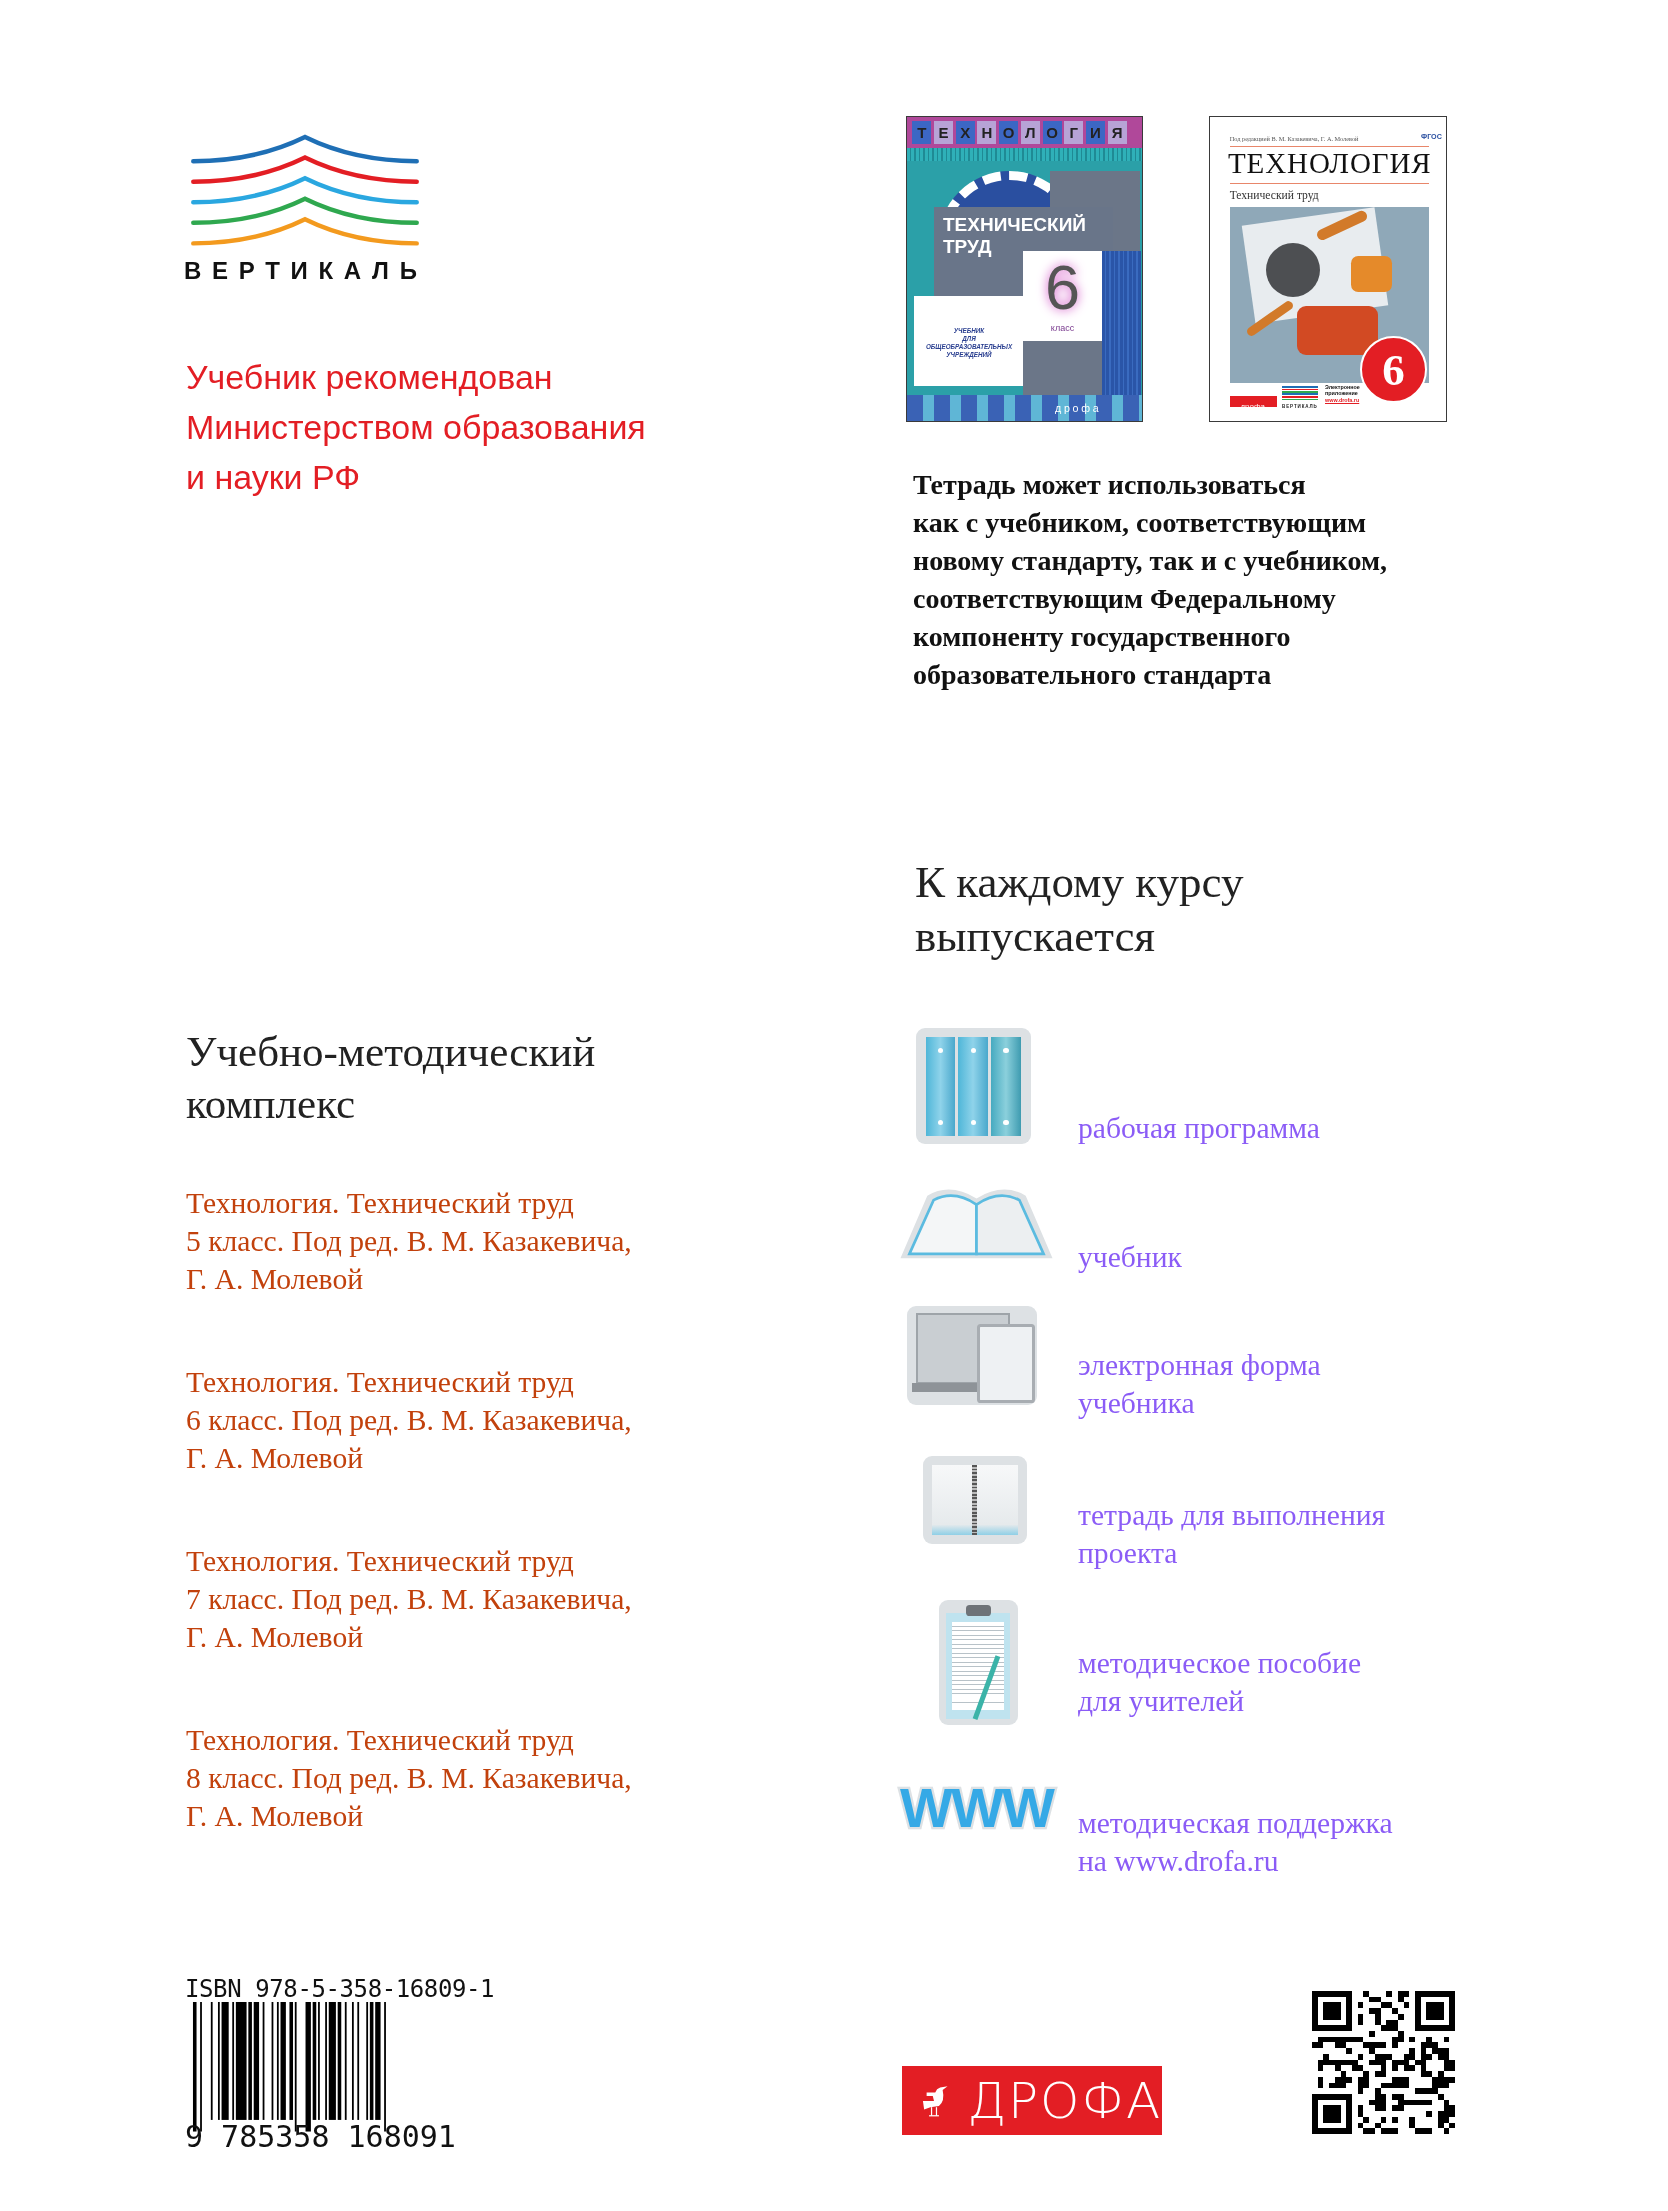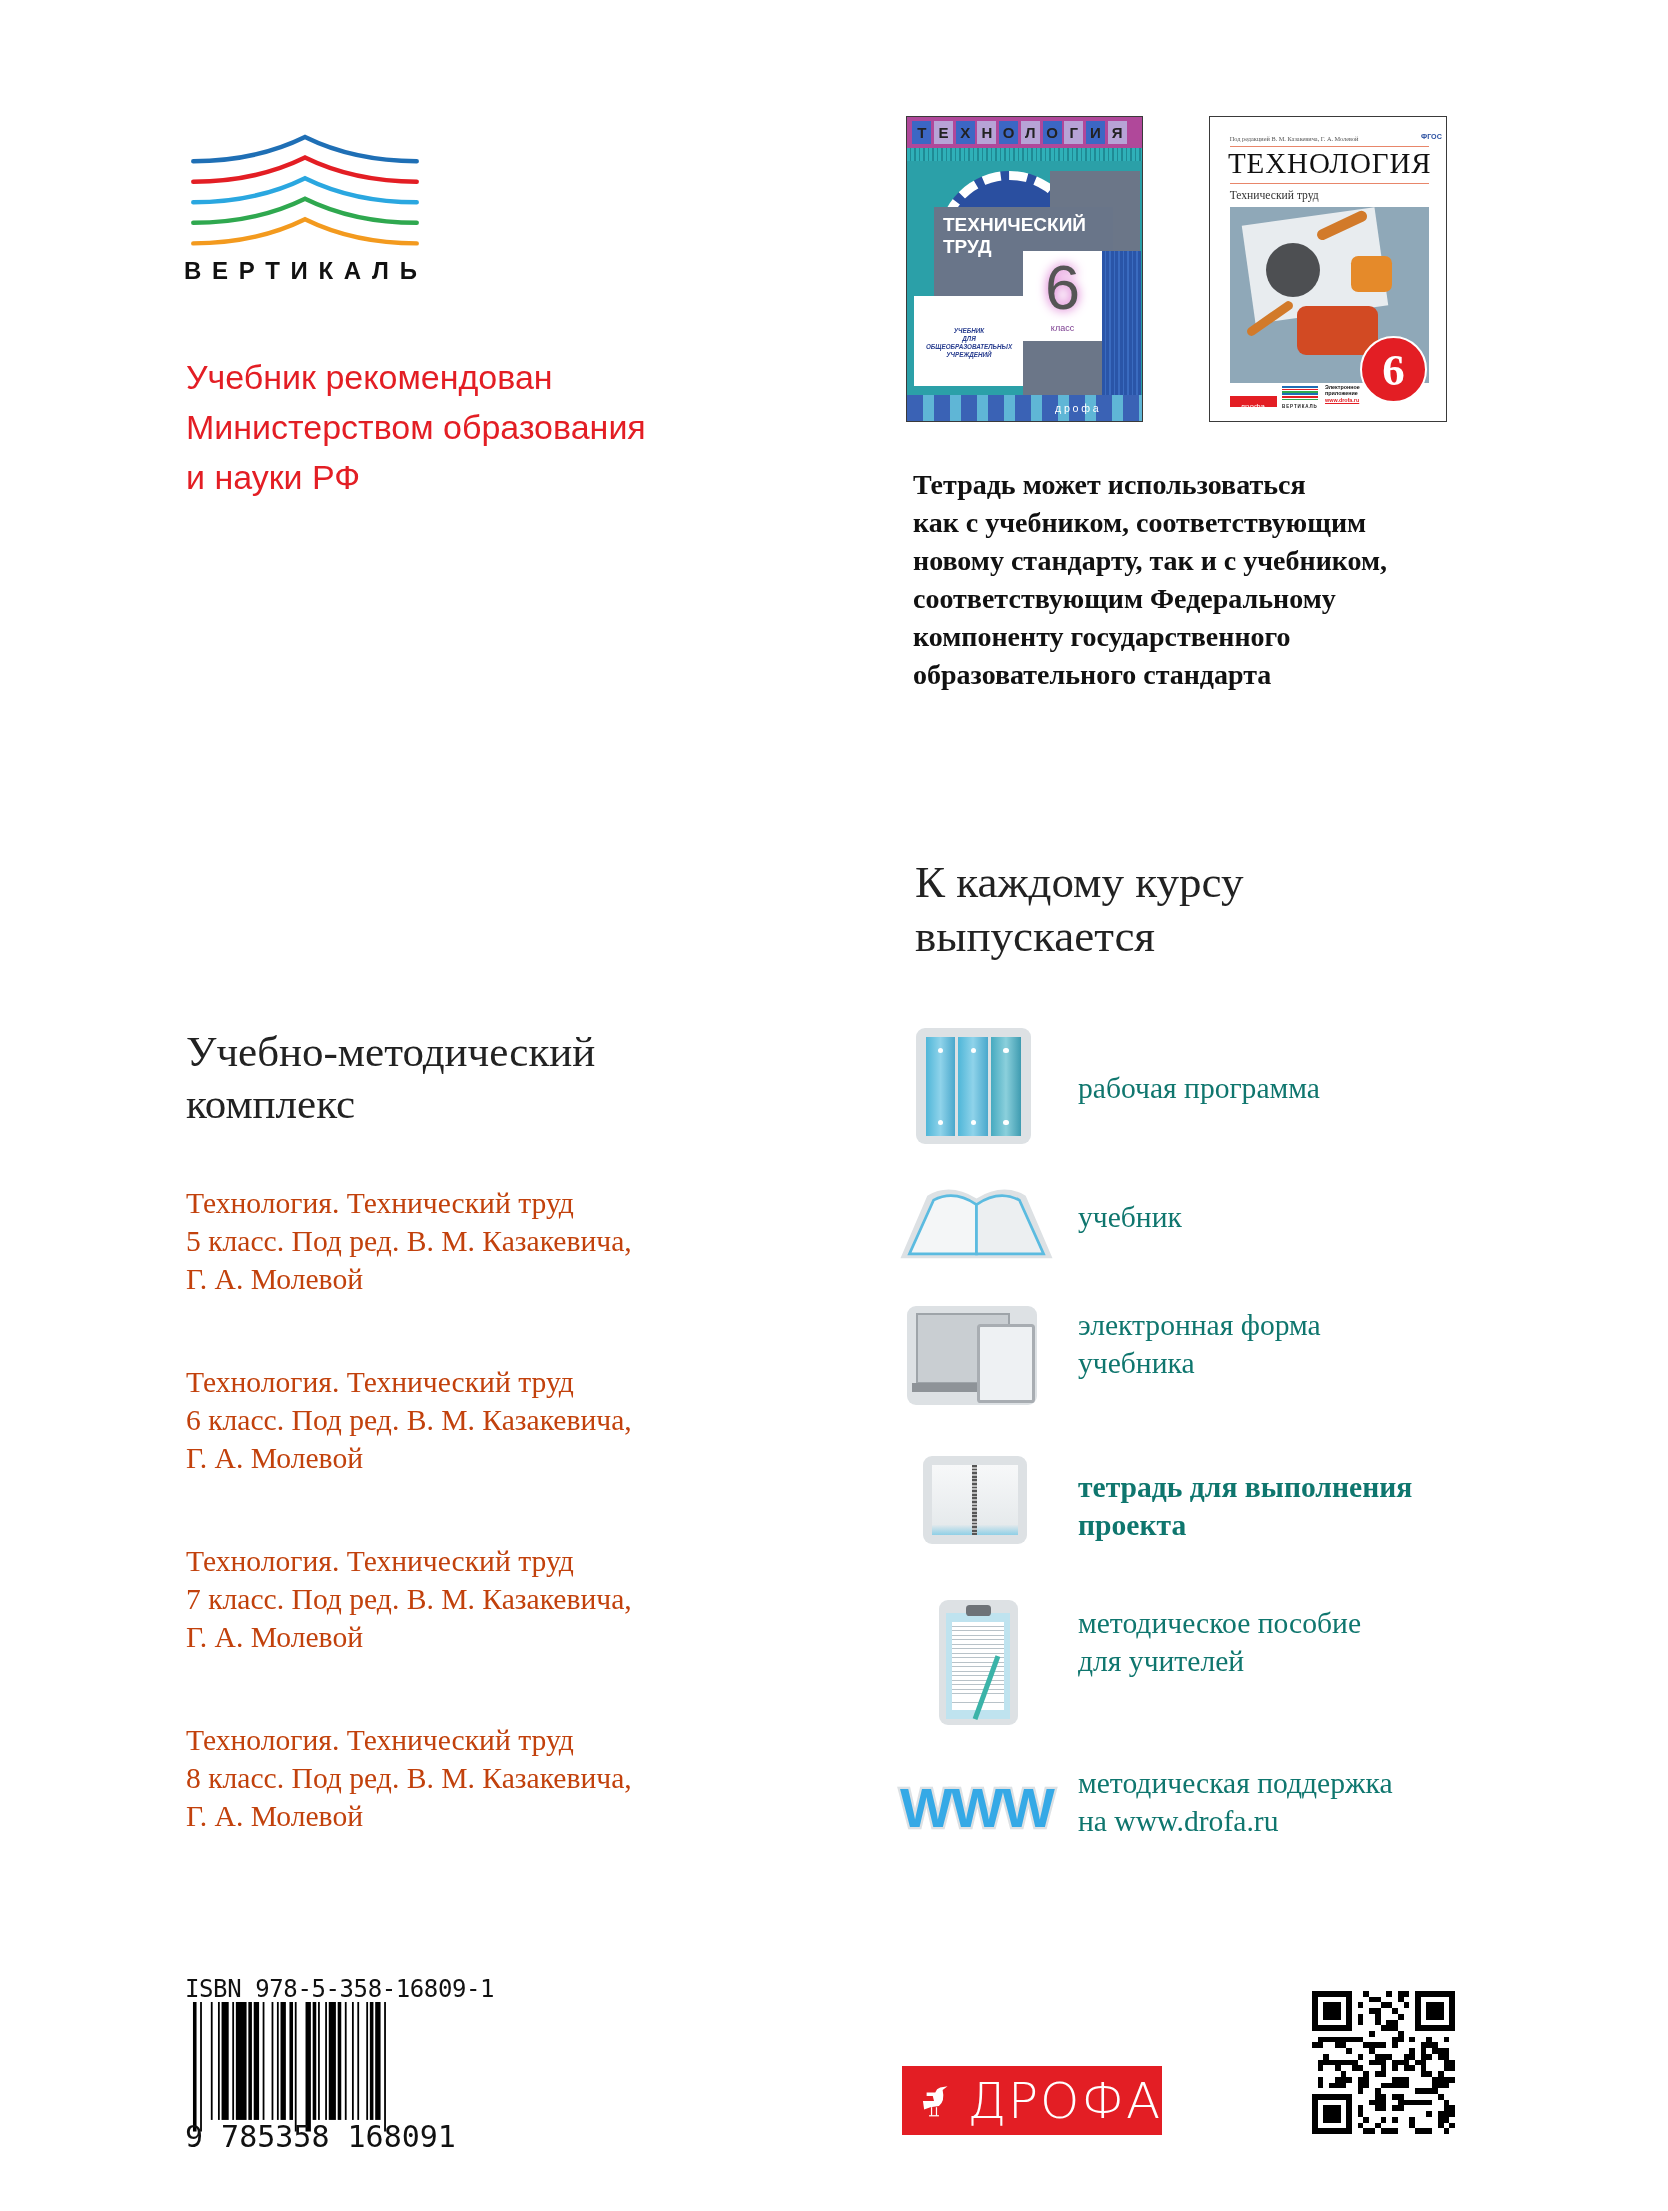--- a/index.html
+++ b/index.html
@@ -25,21 +25,21 @@
   
   #course-title { left:915px; top:855px; width:537px; font-size:45px; line-height:54px; color:#222; }
 
   
   #umk-title { left:186px; top:1010px; width:537px; font-size:43px; line-height:52px; color:#222;margin-top:16px; }
   .umk-item { position:absolute; left:186px; width:555px; font-size:29.6px; line-height:38px; color:#c2410c; }
 
   
   .prod { position:absolute; left:896px; width:573px; height:125px; }
   .prod .ico { position:absolute; left:0; top:0; width:161px; height:125px; }
-  .prod .txt { position:absolute; left:182px; font-size:29.6px; line-height:38px; color:#0f766e; width:412px; }
+  .prod .txt { position:absolute; left:182px; font-size:29.6px; line-height:38px; color:#8b5cf6; width:412px;margin-top:40px; }
 
   
   #isbn-label { left:185px; top:1975px; font-family:"DejaVu Sans Mono", monospace; font-size:24px; color:#111; letter-spacing:-0.4px; }
   #barcode { left:188px; top:2002px; width:269px; height:134px; }
   #isbn-digits { left:185px; top:2119px; font-family:"DejaVu Sans Mono", monospace; font-size:30px; color:#111; }
 
   
   #drofa { left:902px; top:2066px; width:260px; height:69px; background:#e31e24; display:flex; align-items:center; }
   #drofa .word { color:#fff; font-family:"DejaVu Sans", sans-serif; font-size:50px; letter-spacing:1.8px; margin-left:12.5px; font-weight:300; }
 
@@ -202,21 +202,21 @@
     <div>учебника</div>
   </div>
 </div>
 
 <div class="prod" style="top:1456px;">
   <div class="ico">
     <div style="position:absolute;left:27px;top:0;width:104px;height:88px;background:#dde1e4;border-radius:9px;"></div>
     <div style="position:absolute;left:36px;top:9px;width:86px;height:70px;background:linear-gradient(180deg,#f7f8f9,#e6eaec 85%,#8fcfe6);"></div>
     <div style="position:absolute;left:76px;top:9px;width:5.4px;height:70px;background:repeating-linear-gradient(180deg,#555 0 1.8px,#bbb 1.8px 3.6px);"></div>
   </div>
-  <div class="txt" style="top:12px;font-weight:bold;">
+  <div class="txt" style="top:0px;">
     <div>тетрадь для выполнения</div>
     <div>проекта</div>
   </div>
 </div>
 
 <div class="prod" style="top:1600px;">
   <div class="ico">
     <div style="position:absolute;left:43px;top:0;width:79px;height:125px;background:#dde1e4;border-radius:9px;"></div>
     <div style="position:absolute;left:50px;top:12.5px;width:64px;height:106px;background:#bfe3ef;"></div>
     <div style="position:absolute;left:56px;top:21.5px;width:52px;height:88px;background:repeating-linear-gradient(180deg,#ffffff 0 3.6px,#b8c2c8 3.6px 4.5px);"></div>

